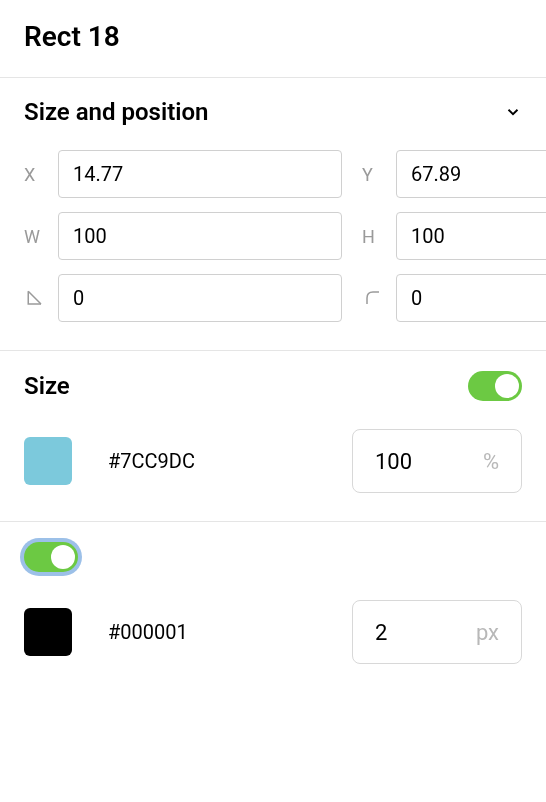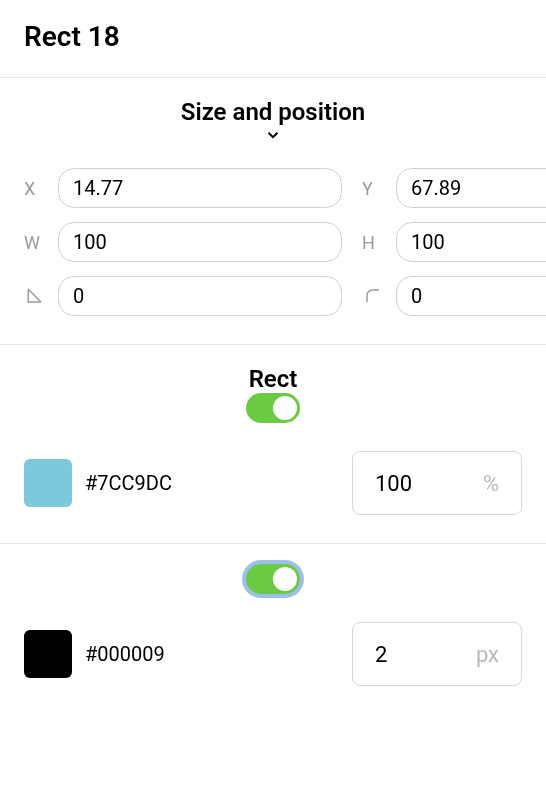--- a/index.html
+++ b/index.html
@@ -31,21 +31,20 @@
     }
     .section {
       padding: 20px 24px 28px 24px;
     }
     .section-header {
       display: flex;
       justify-content: space-between;
       align-items: center;
       margin-bottom: 24px;
       cursor: pointer;
-      flex-direction: column;
     }
     .section-header-no-margin {
       margin-bottom: 28px;
     }
     .section-title {
       font-size: 24px;
       font-weight: 600;
       color: #000;
     }
     .chevron {
@@ -65,23 +64,23 @@
     .field-label {
       font-size: 18px;
       color: #9a9a9a;
       width: 22px;
       flex-shrink: 0;
       display: flex;
       align-items: center;
     }
     .field-input {
       flex: 1;
-      height: 40px;
+      height: 48px;
       border: 1px solid #d0d0d0;
-      border-radius: 16px;
+      border-radius: 4px;
       padding: 0 14px;
       font-size: 20px;
       color: #000;
       font-family: inherit;
       outline: none;
       background: #fff;
     }
     .toggle {
       width: 54px;
       height: 30px;
@@ -102,21 +101,21 @@
       top: 3px;
       right: 3px;
     }
     .toggle-focus {
       box-shadow: 0 0 0 4px #9cc0e8;
       border-radius: 20px;
     }
     .color-row {
       display: flex;
       align-items: center;
-      gap: 13px;
+      gap: 36px;
     }
     .swatch {
       width: 48px;
       height: 48px;
       border-radius: 6px;
       flex-shrink: 0;
     }
     .swatch-border {
       border: 1px solid rgba(0,0,0,0.5);
     }
@@ -210,21 +209,21 @@
         </span>
         <input class="field-input" value="0" style="">
       </div>
     </div>
   </div>
 
   <hr class="divider">
 
   <div class="section">
     <div class="section-header section-header-no-margin">
-      <div class="section-title">Rect</div>
+      <div class="section-title">Size</div>
       <div class="toggle on">
         <div class="toggle-knob"></div>
       </div>
     </div>
     <div class="color-row">
       <div class="swatch" style="background:#7CC9DC;"></div>
       <div class="color-value">#7CC9DC</div>
       <div class="unit-input">
         <input class="unit-value" value="100" style="">
         <span class="unit-suffix">%</span>
@@ -235,21 +234,21 @@
   <hr class="divider">
 
   <div class="section">
     <div class="section-header section-header-no-margin">
       <div class="toggle on toggle-focus">
         <div class="toggle-knob"></div>
       </div>
     </div>
     <div class="color-row">
       <div class="swatch swatch-border" style="background:#000000;"></div>
-      <div class="color-value">#000009</div>
+      <div class="color-value">#000001</div>
       <div class="unit-input">
         <input class="unit-value" value="2" style="">
         <span class="unit-suffix">px</span>
       </div>
     </div>
   </div>
 
 </div>
 
 </body></html>

